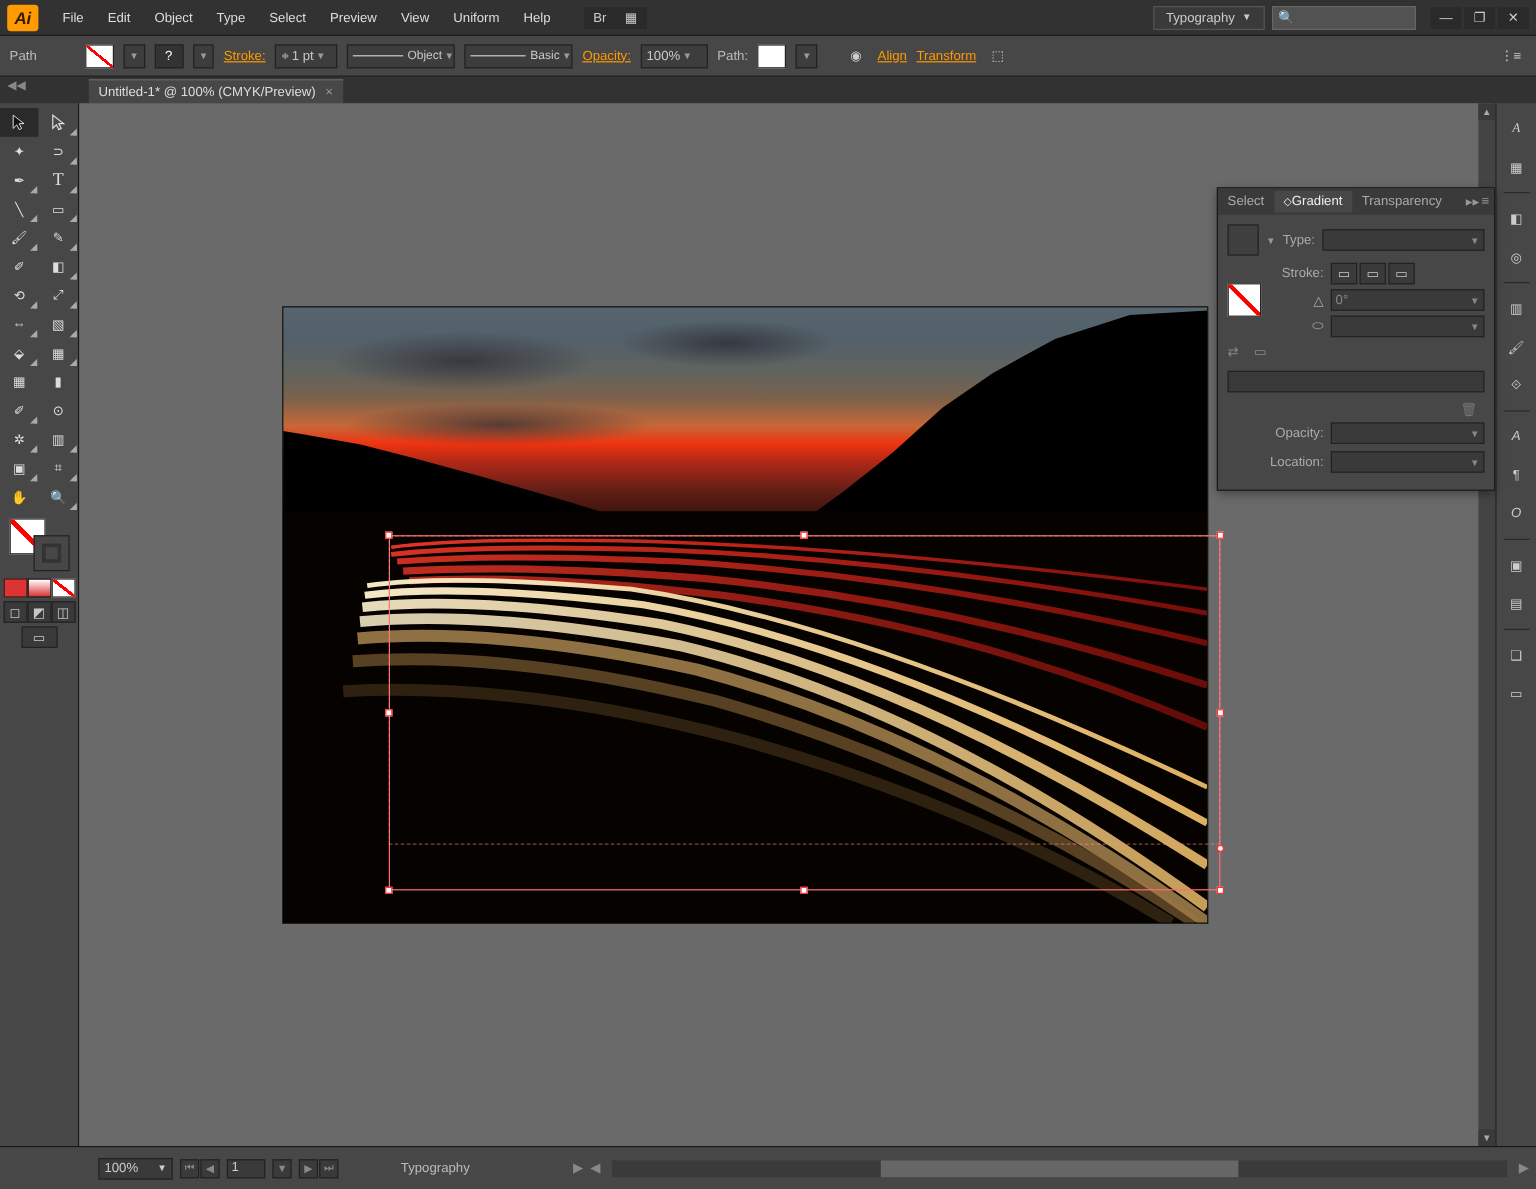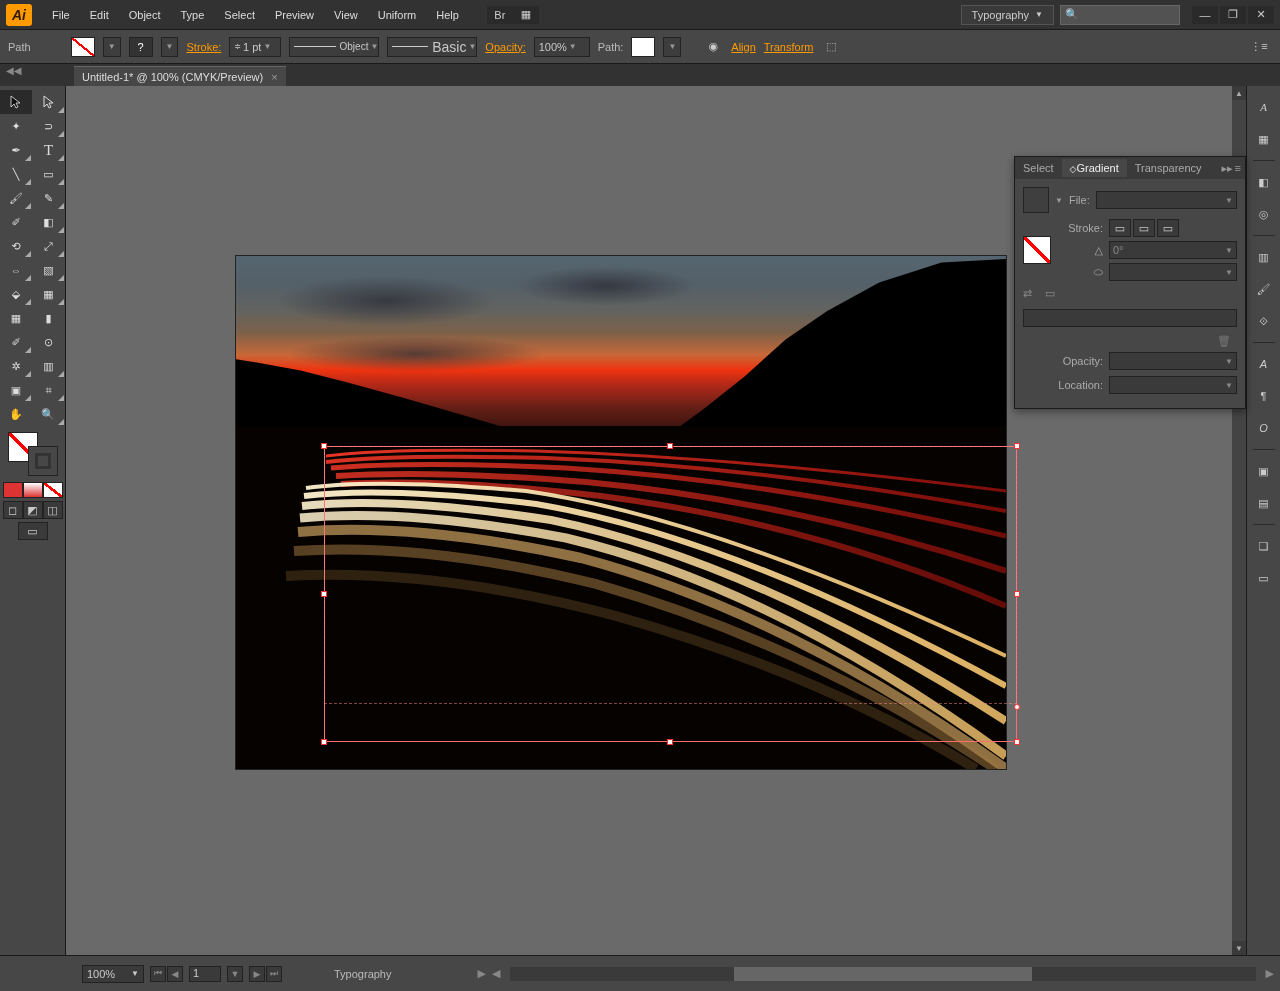--- a/index.html
+++ b/index.html
@@ -158,21 +158,21 @@
       <span>1 pt</span>
       <span class="arrow">▼</span>
     </div>
   <div class="ctrl-basic">
       <div class="line"></div>
       <span style="font-size:10px;padding-right:2px">Object</span>
       <span class="arrow" style="font-size:8px;color:#999">▼</span>
     </div>
   <div class="ctrl-basic">
       <div class="line"></div>
-      <span style="font-size:14px;padding-right:2px">Basic</span>
+      <span style="font-size:10px;padding-right:2px">Basic</span>
       <span class="arrow" style="font-size:8px;color:#999">▼</span>
     </div>
   <span class="ctrl-link">Opacity:</span>
   <div class="ctrl-dd" style="width:56px">
       <span>100%</span>
       <span class="arrow">▼</span>
     </div>
   <span class="ctrl-label">Path:</span>
   <div class="ctrl-swatch" style="background:#fff"></div>
   <div class="ctrl-dd">
@@ -347,21 +347,21 @@
     <div class="ptab">Transparency</div>
     <div class="ptab-icons">
       <span>▸▸</span>
       <span>≡</span>
     </div>
   </div>
   <div class="panel-body">
     <div class="prow">
       <div class="grad-preview"></div>
       <span style="font-size:8px;color:#999">▼</span>
-      <span class="lbl" style="width:auto;margin-left:auto">File:</span>
+      <span class="lbl" style="width:auto;margin-left:auto">Type:</span>
       <div class="fld" style="width:120px">
           <span class="arrow">▼</span>
         </div>
     </div>
     <div class="prow">
       <div class="grad-swatch"></div>
       <div style="flex:1;display:flex;flex-direction:column;gap:4px">
         <div style="display:flex;align-items:center;gap:6px">
           <span class="lbl" style="width:46px">Stroke:</span>
           <div class="stroke-btns">

